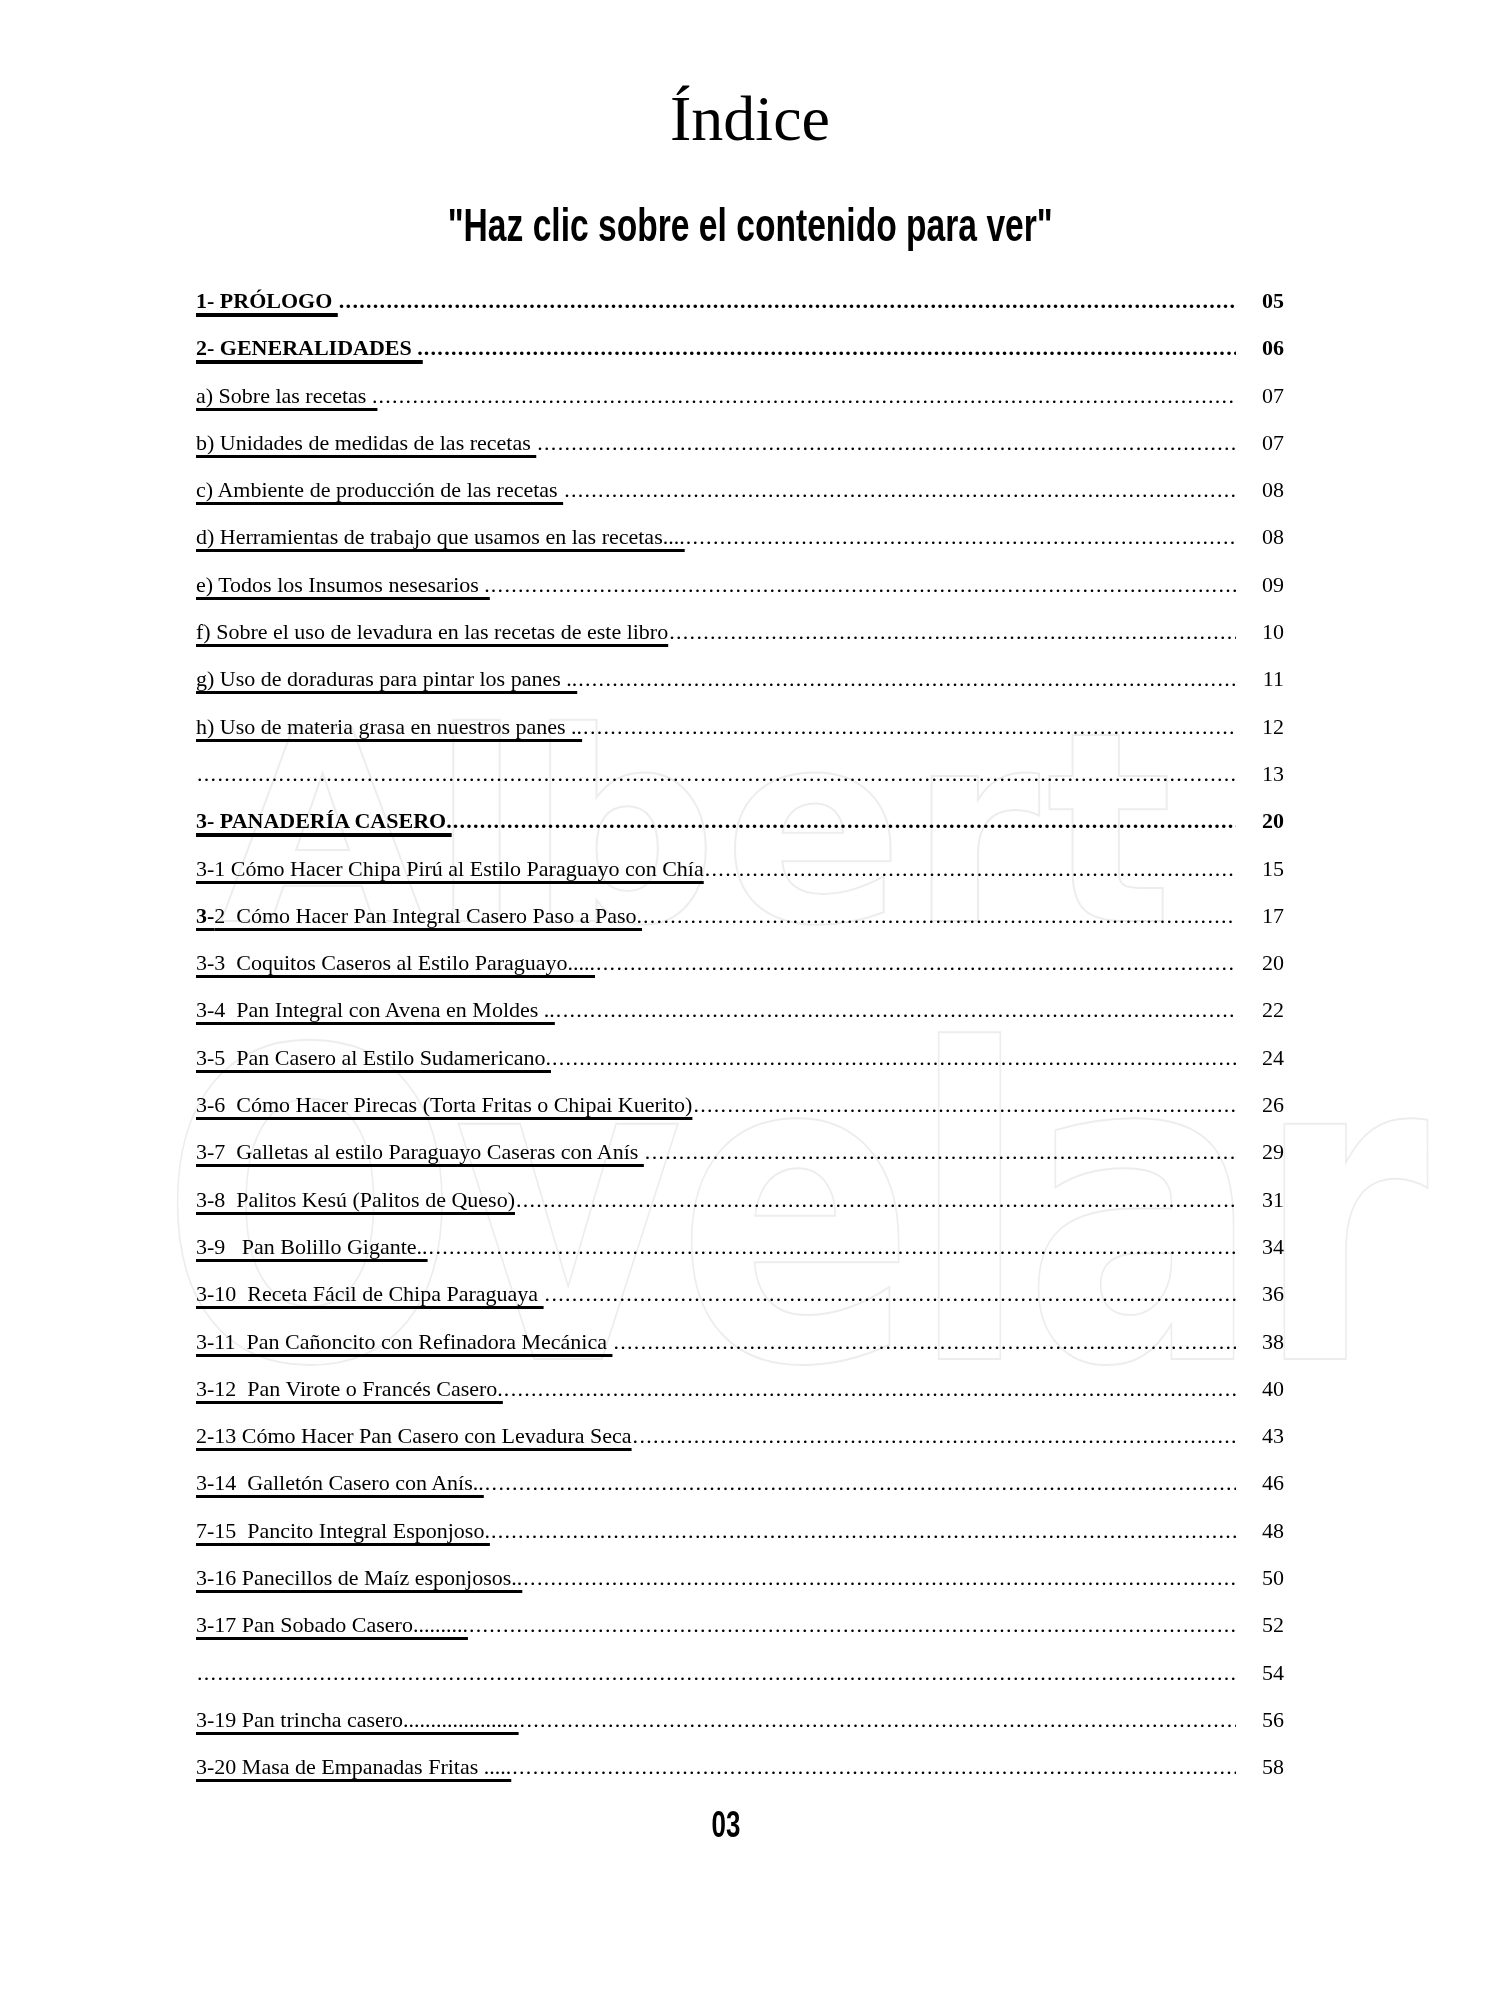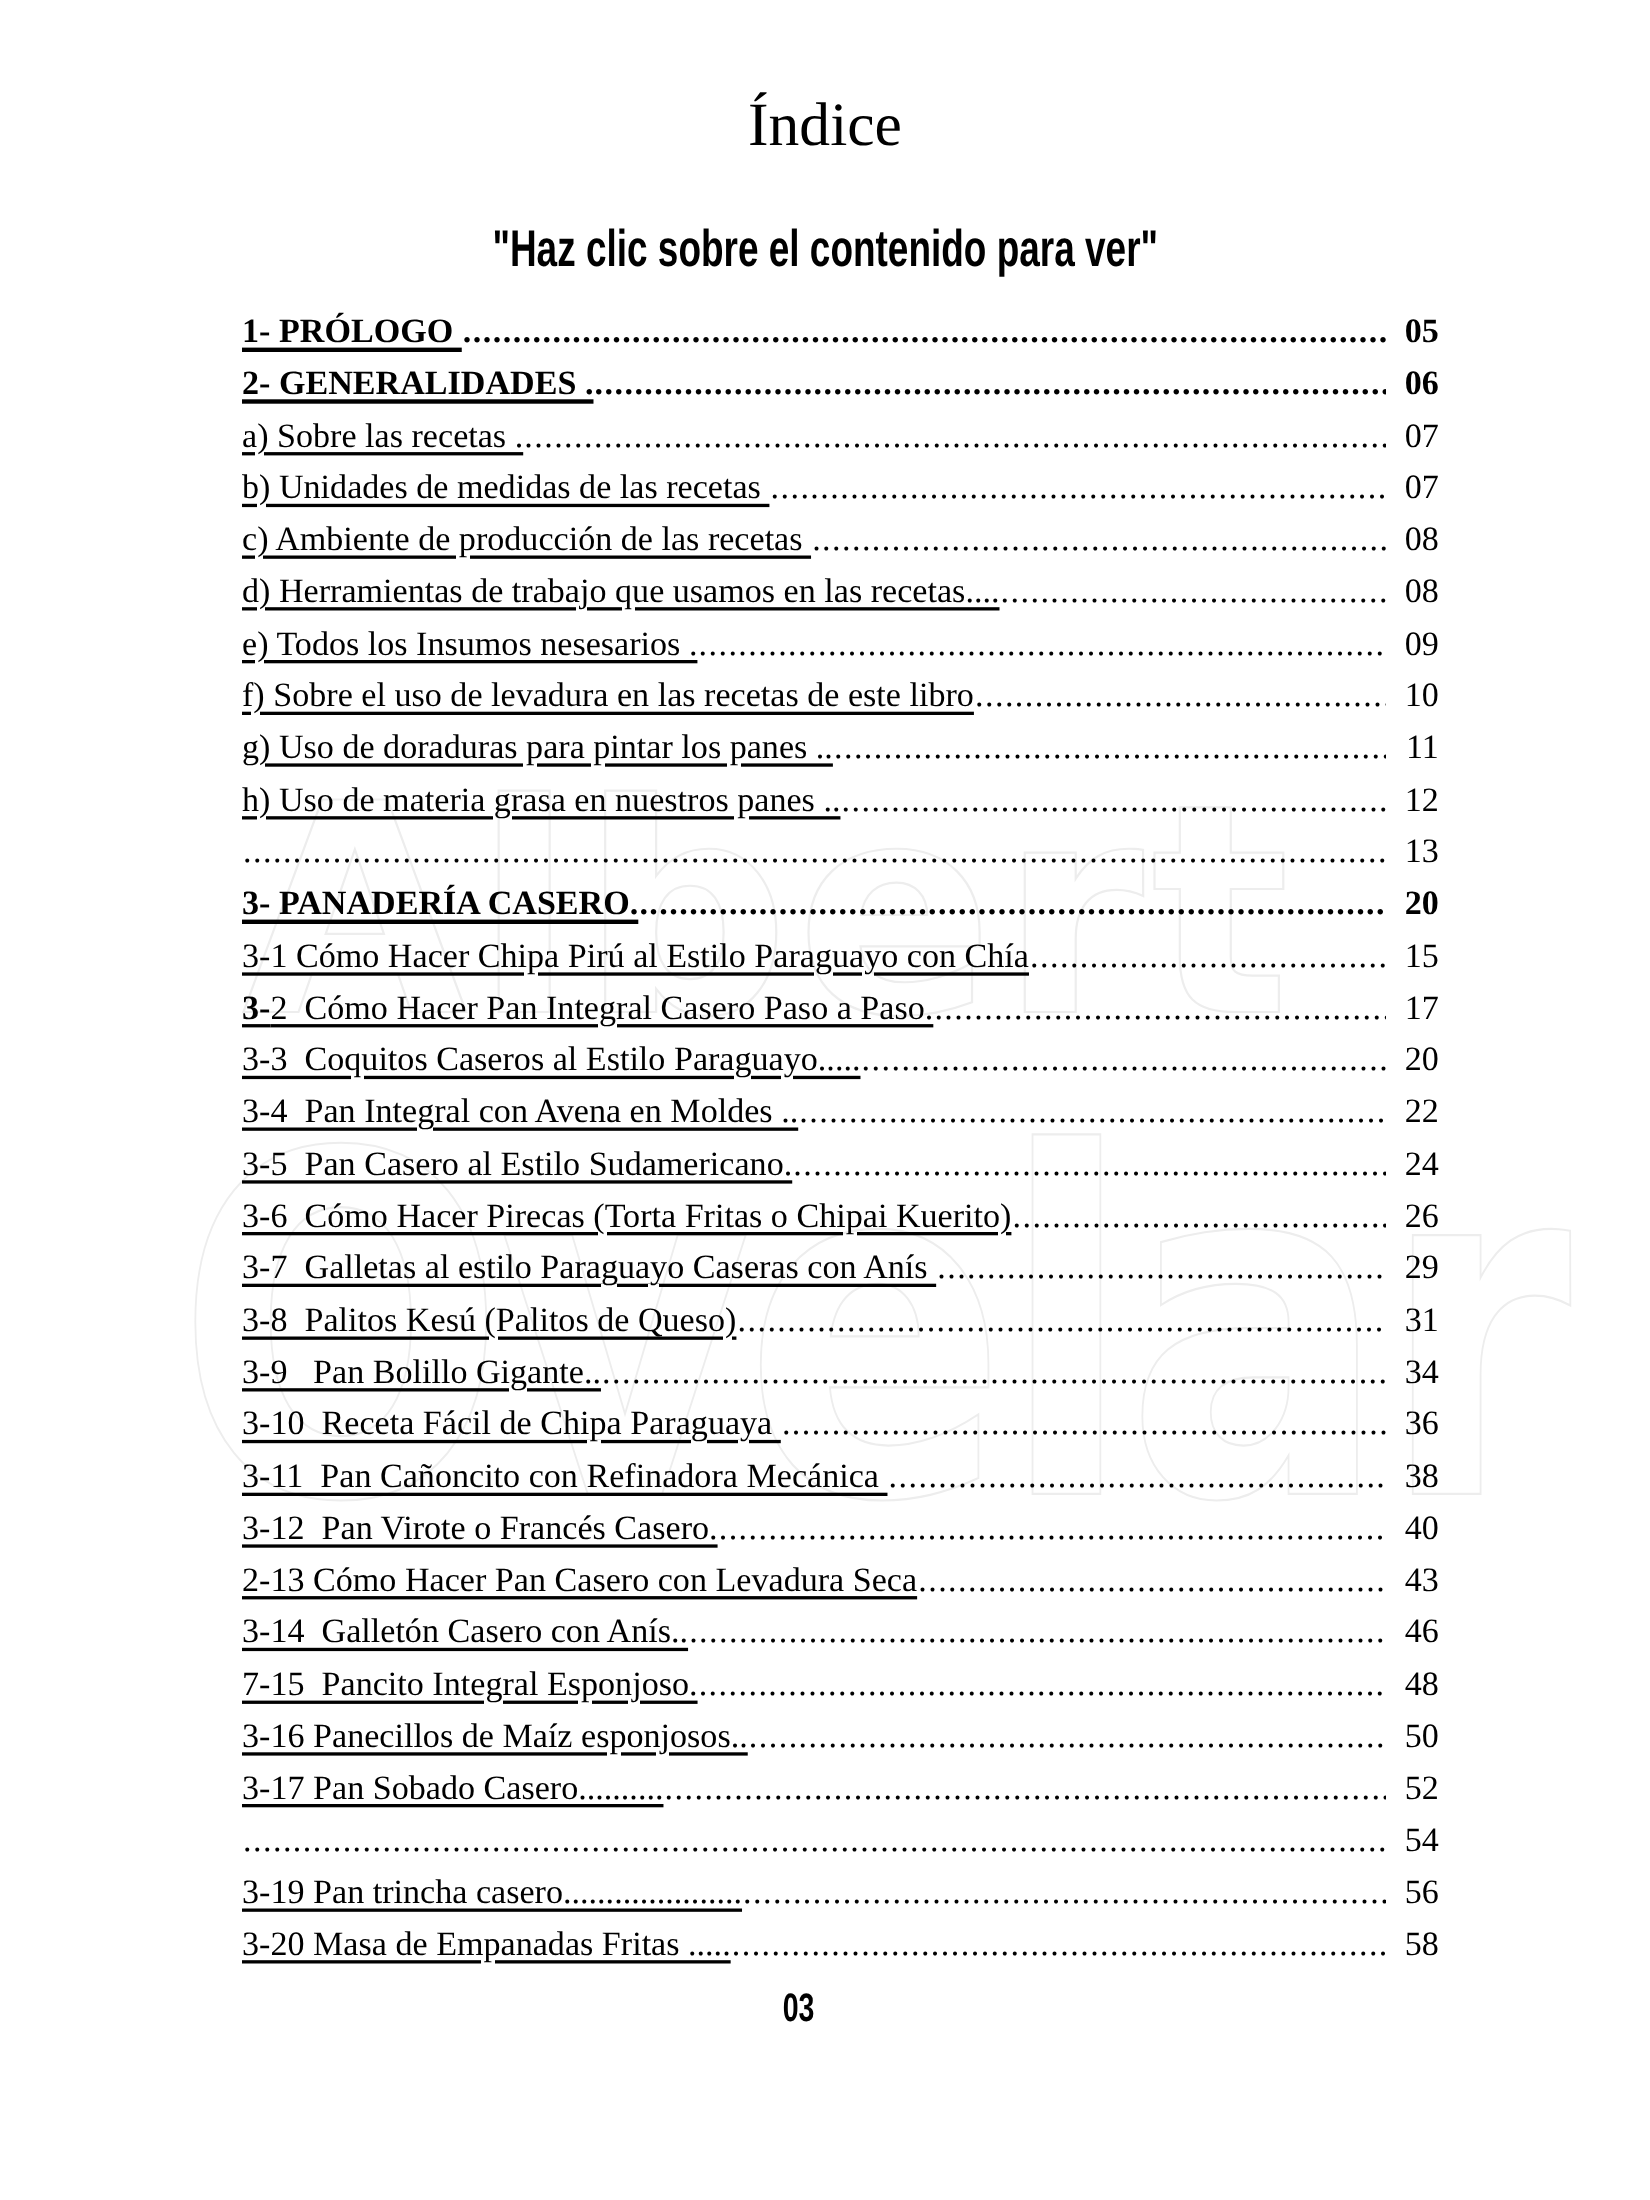--- a/index.html
+++ b/index.html
@@ -14,37 +14,36 @@
     font-family:"DejaVu Sans", sans-serif; font-weight:bold;
     color:transparent; -webkit-text-stroke:2px #ededed;
     pointer-events:none; user-select:none;
   }
   .wm1 { left:220px; top:675px; font-size:265px; letter-spacing:6px; }
   .wm2 { left:160px; top:960px; font-size:430px; letter-spacing:-8px;
          transform:scale(0.82,1.0); transform-origin:left top; }
   
   .title {
     position:absolute; z-index:1; top:84px; left:0; width:100%;
-    margin:0; text-align:center; font-size:56px; font-weight:normal;
+    margin:0; text-align:center; font-size:64px; font-weight:normal;
     font-family:"Liberation Serif", serif; line-height:1.1;
   }
   .subtitle {
     position:absolute; z-index:1; top:200px; left:0; width:100%;
     text-align:center;
   }
   .subtitle-inner {
     display:inline-block; font-family:"Liberation Sans", sans-serif;
     font-weight:bold; font-size:42px; line-height:1.1;
     transform:scale(0.80,1.12); transform-origin:center top;
   }
   
   .toc {
     position:absolute; z-index:1; left:196px; top:277px; width:1088px;
-    font-size:31px;
-    margin-left:24px;
+    font-size:22px;
   }
   .toc-row {
     display:flex; align-items:baseline; line-height:47.3px;
     white-space:pre; cursor:pointer;
   }
   .toc-title {
     flex:0 0 auto;
     text-decoration:underline;
     text-decoration-thickness:2.5px;
     text-underline-offset:5px;

